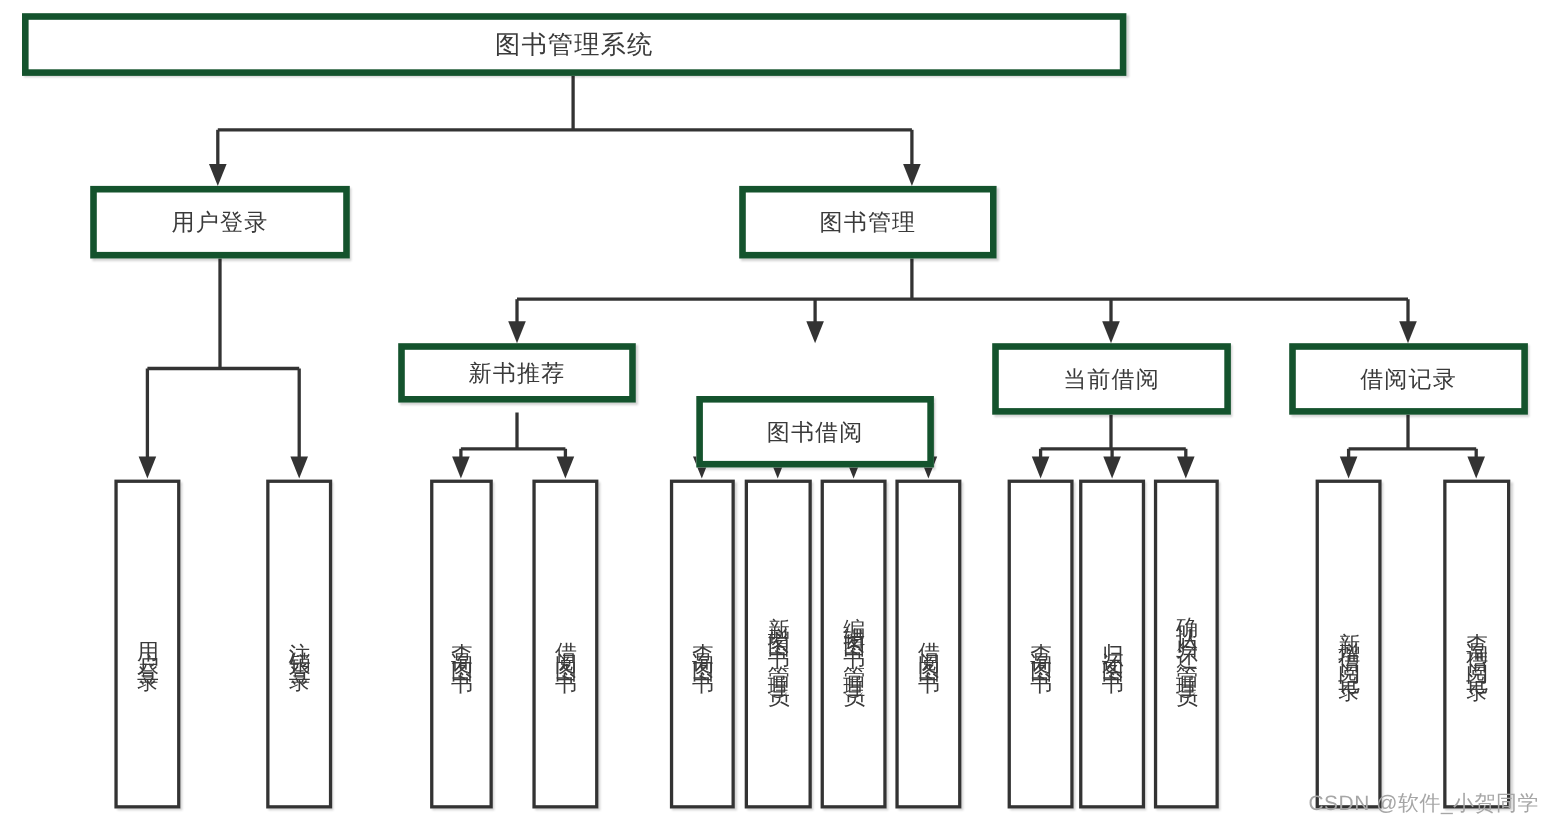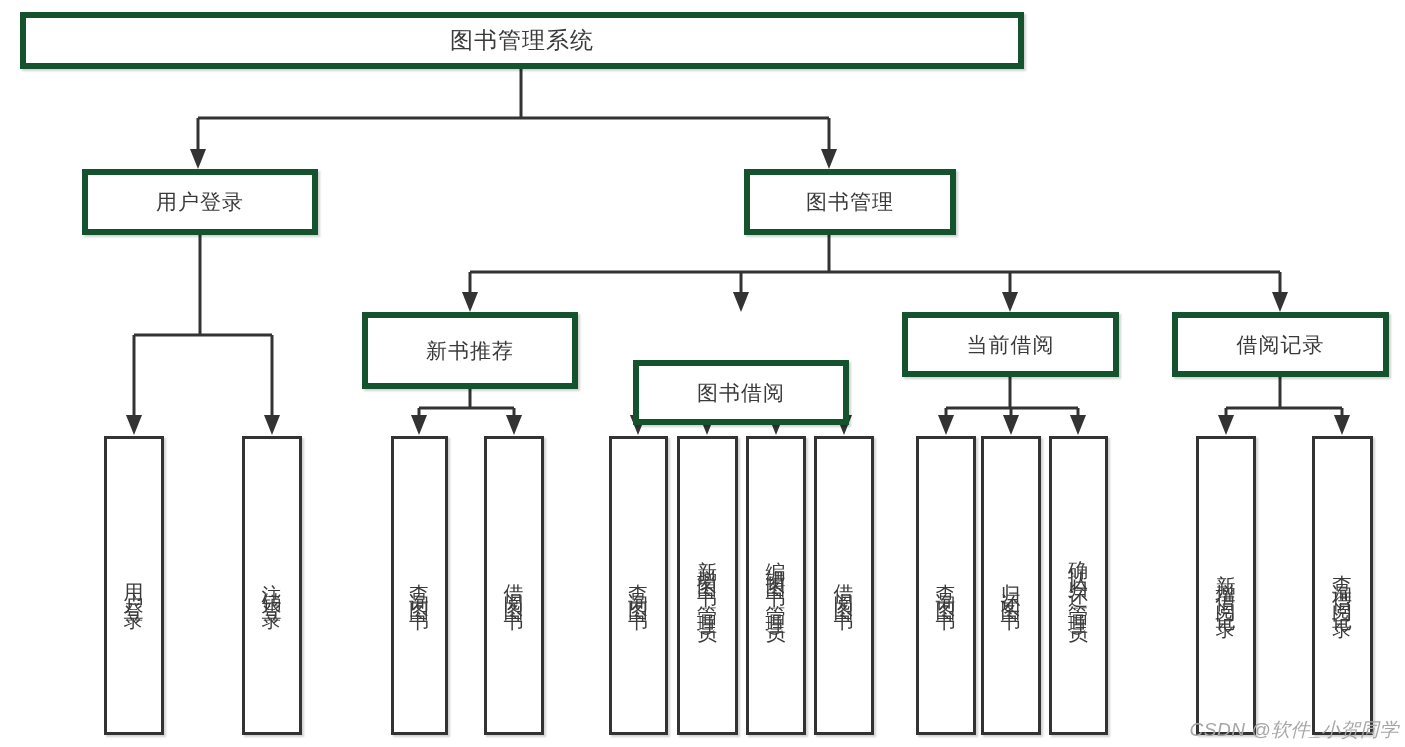--- a/index.html
+++ b/index.html
@@ -55,21 +55,20 @@
     white-space: nowrap;
   }
   .watermark {
     position: absolute;
     right: 6px;
     bottom: 4px;
     font-size: 19px;
     color: #a6a6a6;
     z-index: 3;
     letter-spacing: 0.5px;
-    font-style: italic;
   }
   .wire { stroke: #333333; stroke-width: 3; fill: none; }
   .head { fill: #333333; stroke: none; }
 </style>
 </head>
 <body>
 
 <div id="canvas">
 
   <svg id="wires" width="1405" height="747" viewBox="0 0 1405 747">
@@ -130,23 +129,23 @@
     <line class="wire" x1="1226" y1="408" x2="1342" y2="408"></line>
     <line class="wire" x1="1226" y1="408" x2="1226" y2="417"></line>
     <polygon class="head" points="1218,415 1234,415 1226,435"></polygon>
     <line class="wire" x1="1342" y1="408" x2="1342" y2="417"></line>
     <polygon class="head" points="1334,415 1350,415 1342,435"></polygon>
   </svg>
 
   <div class="hbox rootbox" style="left:20px; top:12px; width:1004px; height:57px;">图书管理系统</div>
 
   <div class="hbox" style="left:82px; top:169px; width:236px; height:66px;">用户登录</div>
-  <div class="hbox" style="left:744px; top:169px; width:212px; height:66px;">图书管理</div>
+  <div class="hbox" style="left:672px; top:169px; width:234px; height:66px;">图书管理</div>
 
-  <div class="hbox" style="left:362px; top:312px; width:216px; height:77px;">新书推荐</div>
+  <div class="hbox" style="left:362px; top:312px; width:216px; height:54px;">新书推荐</div>
   <div class="hbox" style="left:633px; top:312px; width:216px; height:65px;margin-top:48px;">图书借阅</div>
   <div class="hbox" style="left:902px; top:312px; width:217px; height:65px;">当前借阅</div>
   <div class="hbox" style="left:1172px; top:312px; width:217px; height:65px;">借阅记录</div>
 
   <div class="vbox" style="left:104px; width:60px;">
     <span>用户登录</span>
   </div>
   <div class="vbox" style="left:242px; width:60px;">
     <span>注销登录</span>
   </div>

